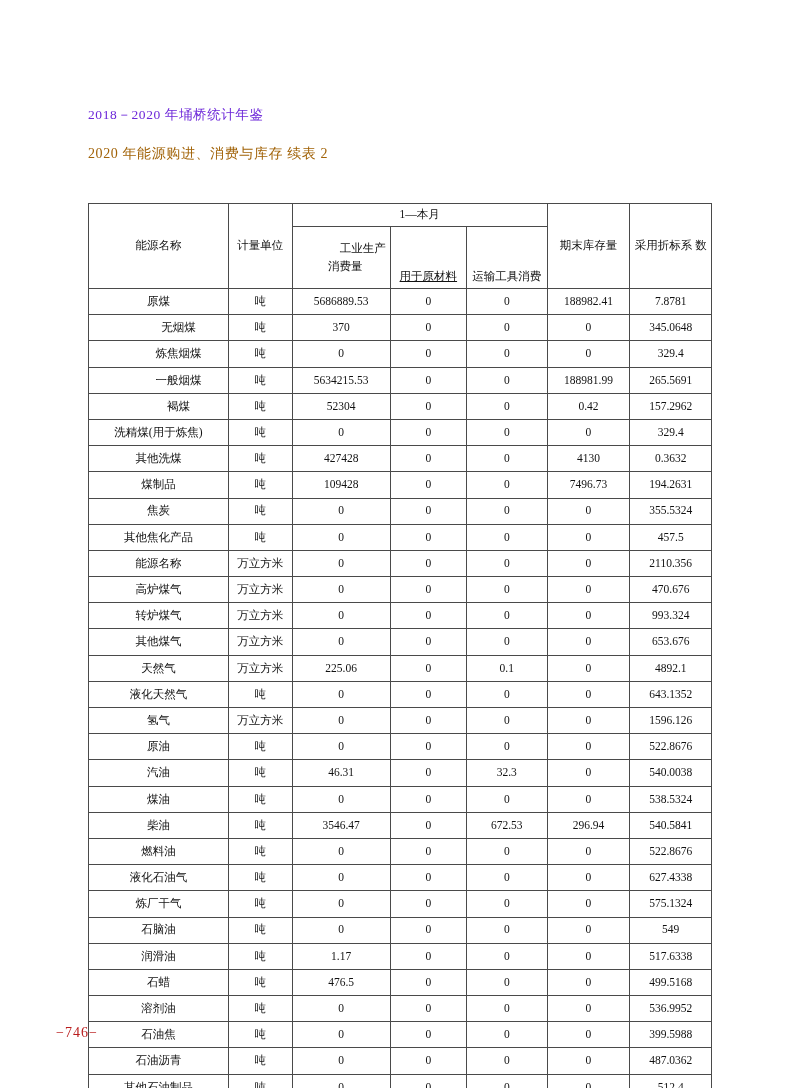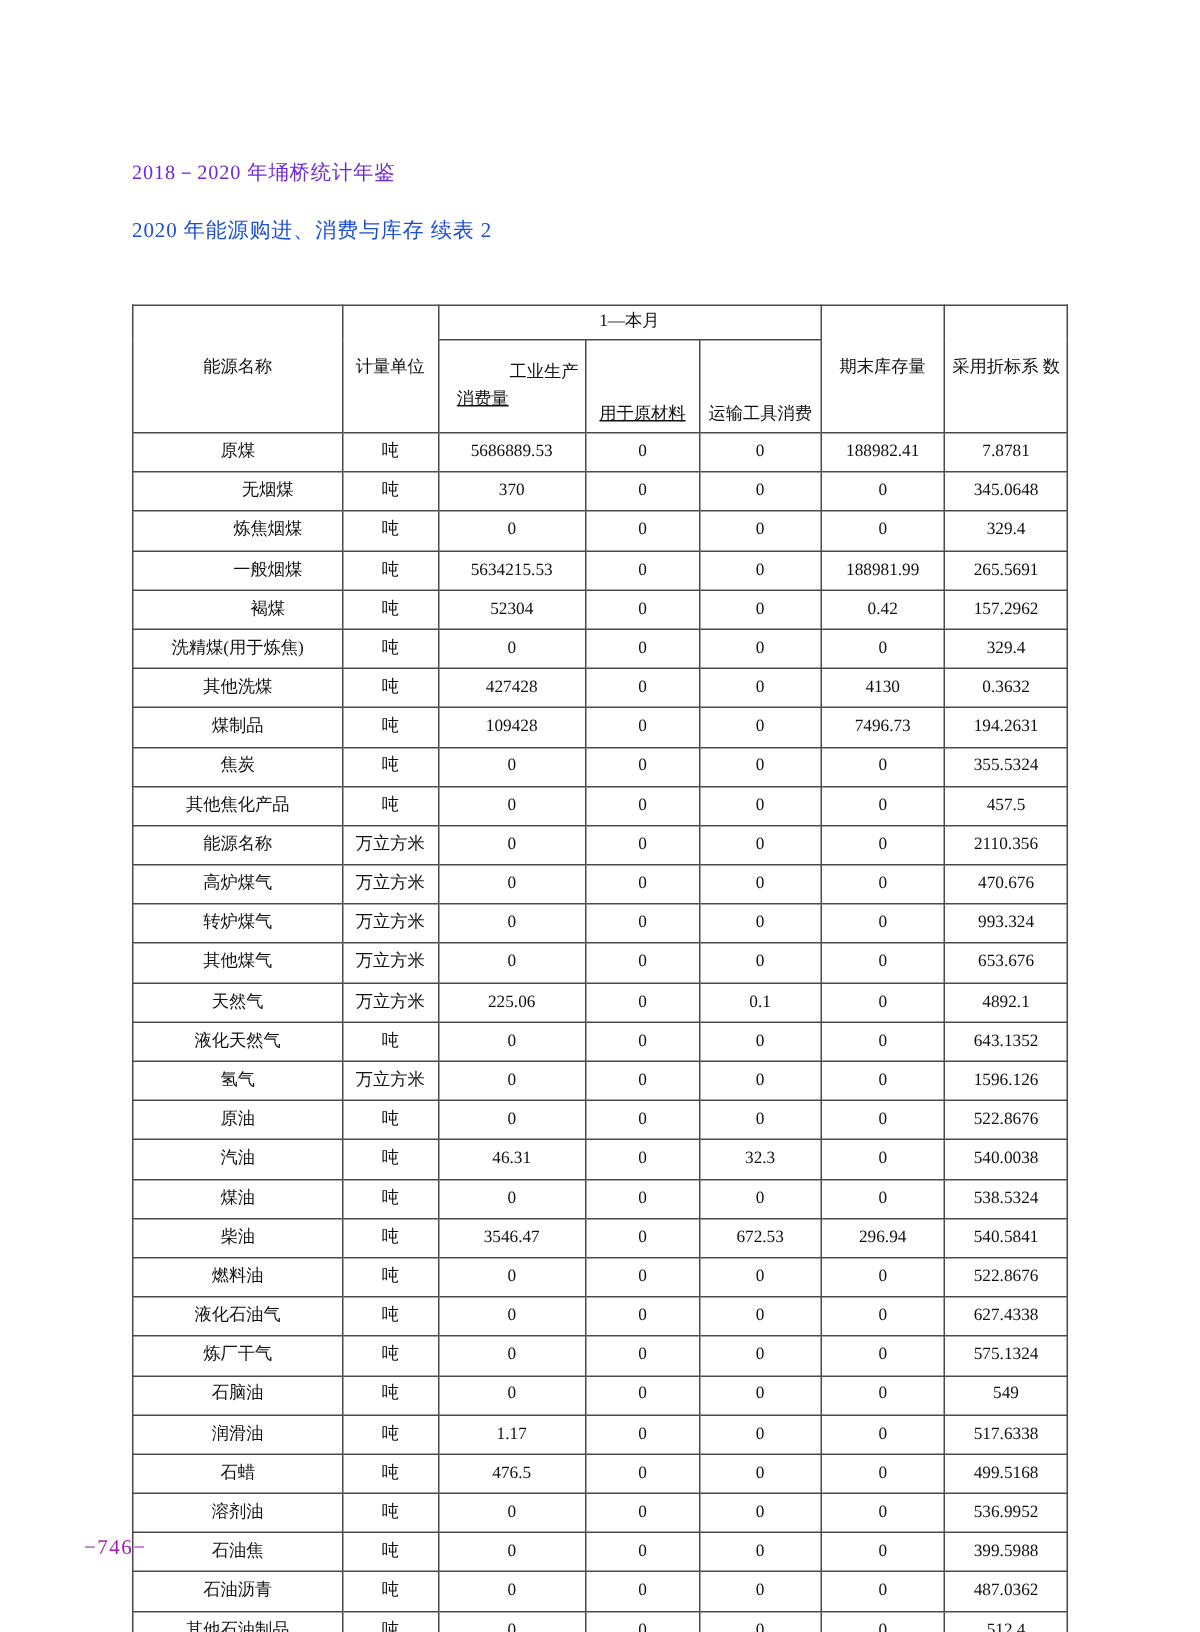--- a/index.html
+++ b/index.html
@@ -30,21 +30,21 @@
     color: #6d28d9;
     white-space: nowrap;
     margin-top: 44px;
   }
   .table-title {
     position: absolute;
     top: 145px;
     left: 88px;
     font-size: 14px;
     letter-spacing: 0.6px;
-    color: #1d4ed8;
+    color: #a16207;
     white-space: nowrap;
   }
   .table-wrap {
     position: absolute;
     top: 203px;
     left: 88px;
     width: 624px;
   }
   table.energy {
     border-collapse: collapse;
@@ -89,27 +89,27 @@
   .col-coef { width: 92px; }
   .hdr-sub {
     font-size: 11.5px;
   }
   .hdr-ind-inner {
     display: block;
     line-height: 1.5;
     padding: 0 4px;
   }
   .hdr-ind-inner .l1 { display:block; text-align: right; padding-left: 8px;}
-  .hdr-ind-inner .l2 { display:block; text-align: left; padding-left: 8px; text-decoration: underline;}
+  .hdr-ind-inner .l2 { display:block; text-align: center; padding-left: 8px;}
   .page-number {
     position: absolute;
     left: 56px;
     top: 1025px;
     font-size: 14px;
-    color: #a21caf;
+    color: #b91c1c;
     letter-spacing: 1px;
   }
 </style>
 </head>
 <body>
 
 <div class="page">
 
   <div class="running-head">2018－2020 年埇桥统计年鉴</div>
 

